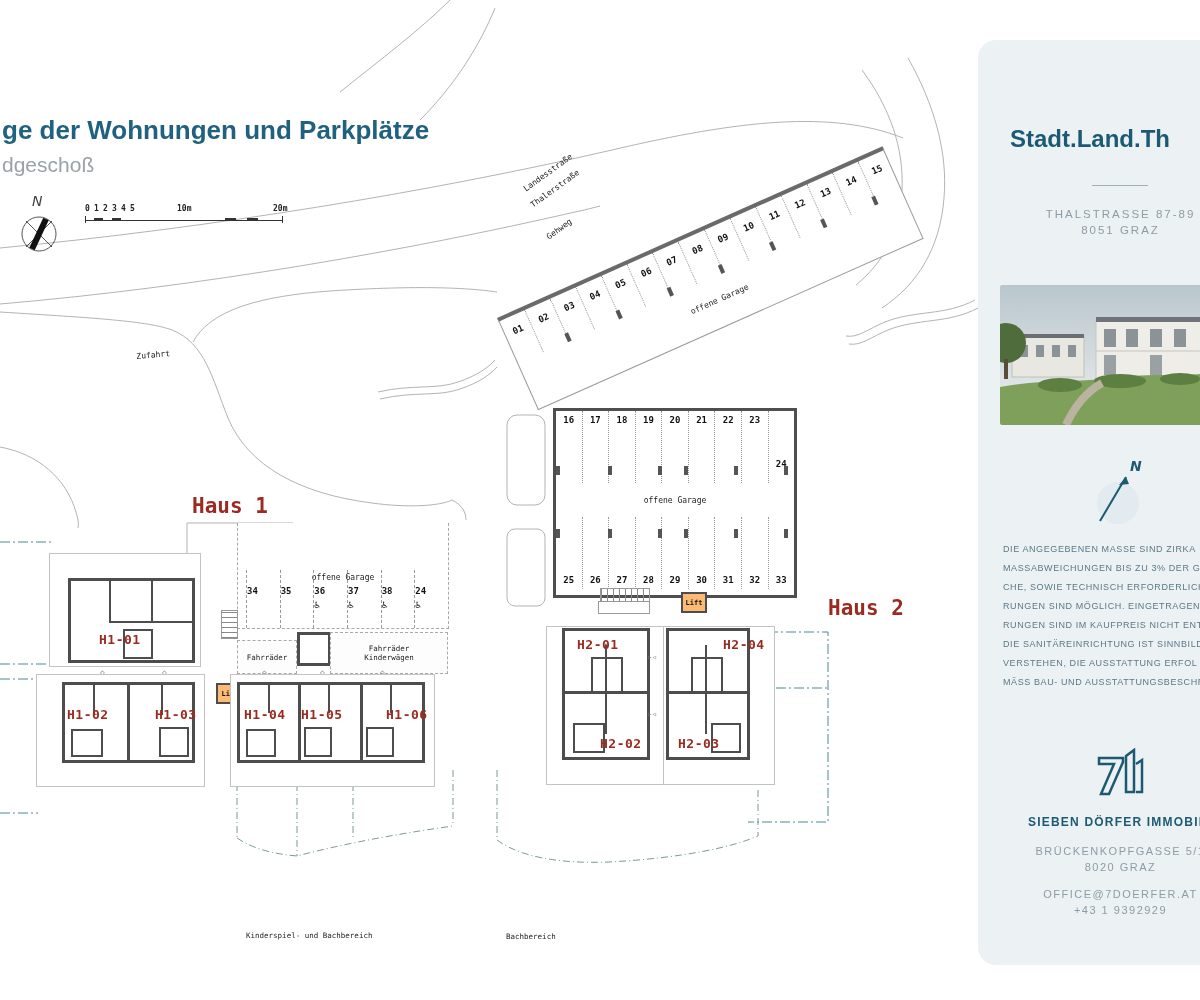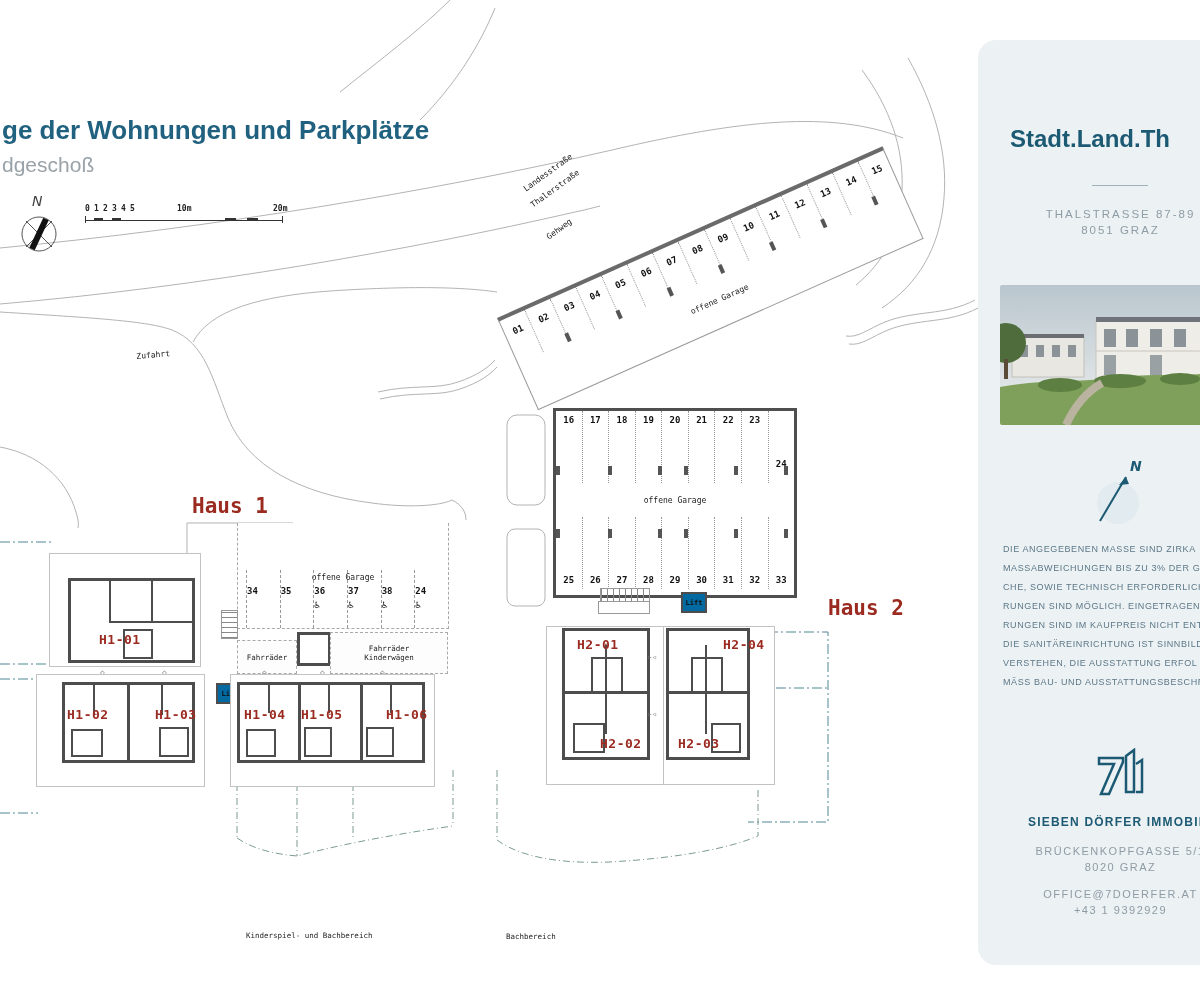--- a/index.html
+++ b/index.html
@@ -36,21 +36,21 @@
   .trafo-box{position:absolute;left:13px;top:9px;width:40px;height:16px;border:1px solid #333;
              display:flex;align-items:center;justify-content:center;}
   .carport{left:237px;top:523px;width:210px;height:105px;border:1px dashed #a8a8a8;border-top:none;background:#fff;}
   .cp-stalls{position:absolute;left:8px;right:0;bottom:0;height:58px;display:flex;}
   .cp-cell{flex:1;border-left:1px dashed #999;text-align:left;padding-top:9px;}
   .cp-label{position:absolute;top:42px;left:0;right:0;text-align:center;}
   .cp-label span{background:#fff;padding:0 3px;}
   .wheel{display:block;font-size:10px;color:#222;margin-top:1px;}
   .room{border:1px dashed #aaa;background:#fdfdfd;display:flex;align-items:center;justify-content:center;text-align:center;}
   .shaft{border:3px solid #4d4d4d;background:#fff;}
-  .liftbox{border:2px solid #4d4d4d;background:#0369a1;display:flex;align-items:center;justify-content:center;
+  .liftbox{border:2px solid #4d4d4d;background:#fdba74;display:flex;align-items:center;justify-content:center;
            font-size:7px;font-weight:bold;color:#111;}
   .stairs-v{background:repeating-linear-gradient(90deg,#888 0 1px,transparent 1px 6px);border:1px solid #999;}
   .stairs-h{background:repeating-linear-gradient(0deg,#888 0 1px,transparent 1px 5px);border:1px solid #999;}
   
   .ovh{border:1px solid #c3c3c3;background:#fff;}
   .bld{border:3px solid #4d4d4d;background:#fff;}
   .iw{position:absolute;background:#4d4d4d;}
   .iroom{position:absolute;border:2px solid #4d4d4d;}
   .vent{font-size:8px;color:#888;}
   .door-arrows{font-size:6px;color:#777;letter-spacing:1px;}

